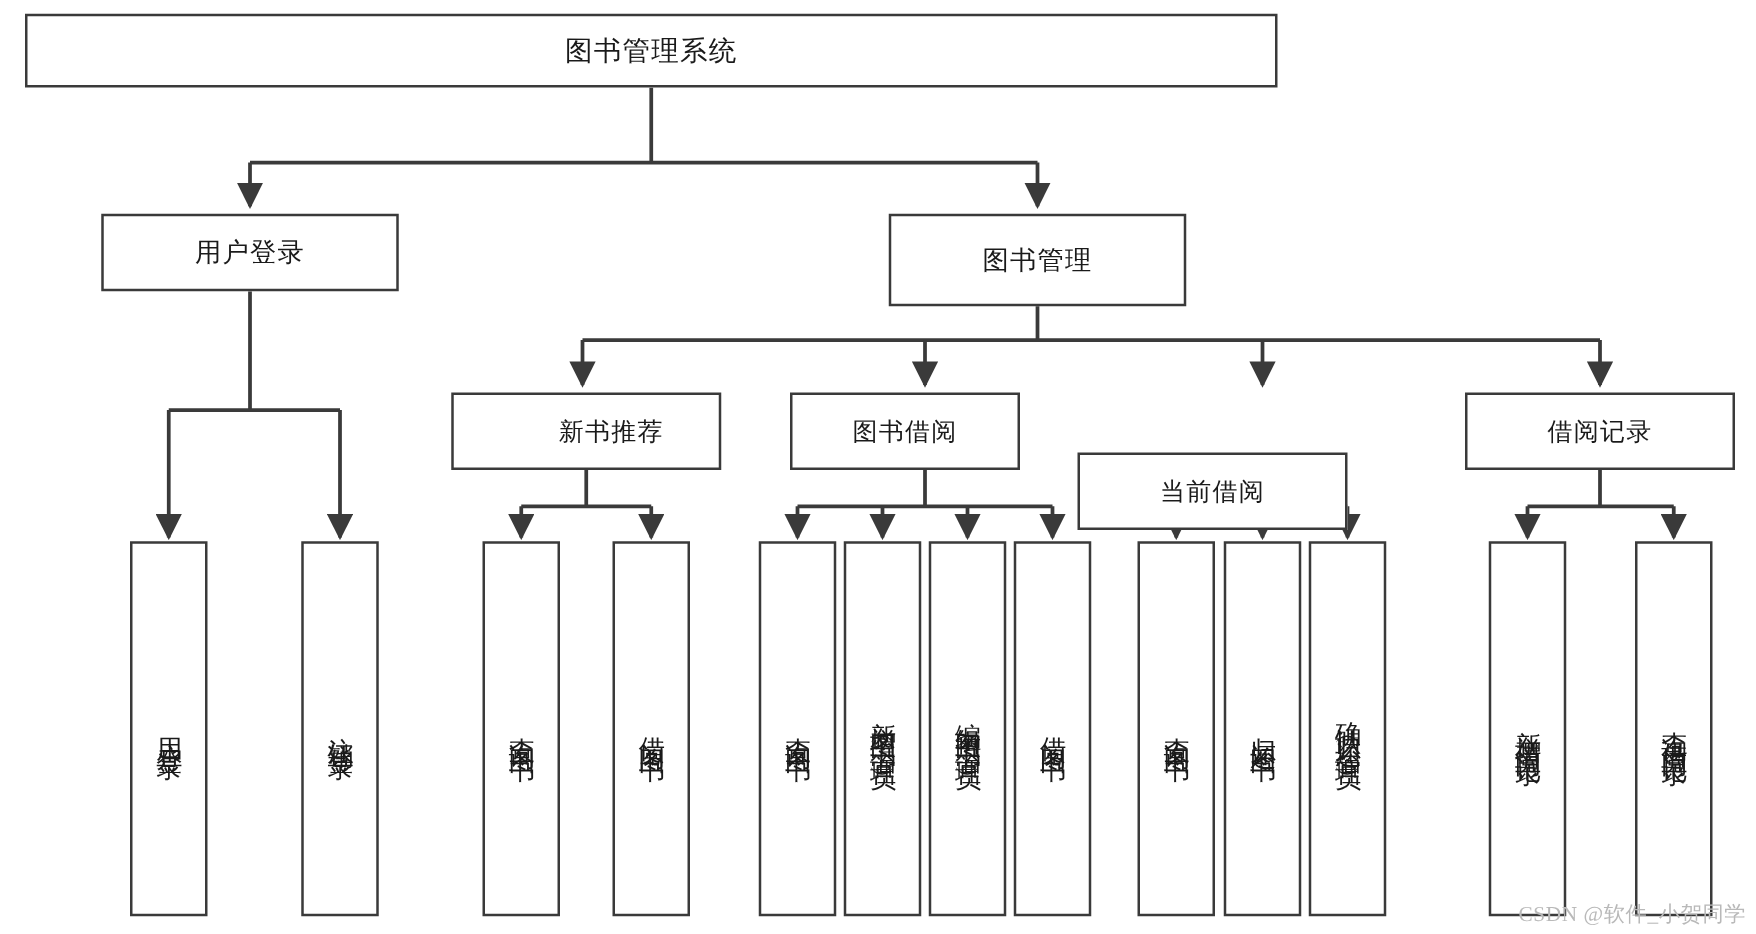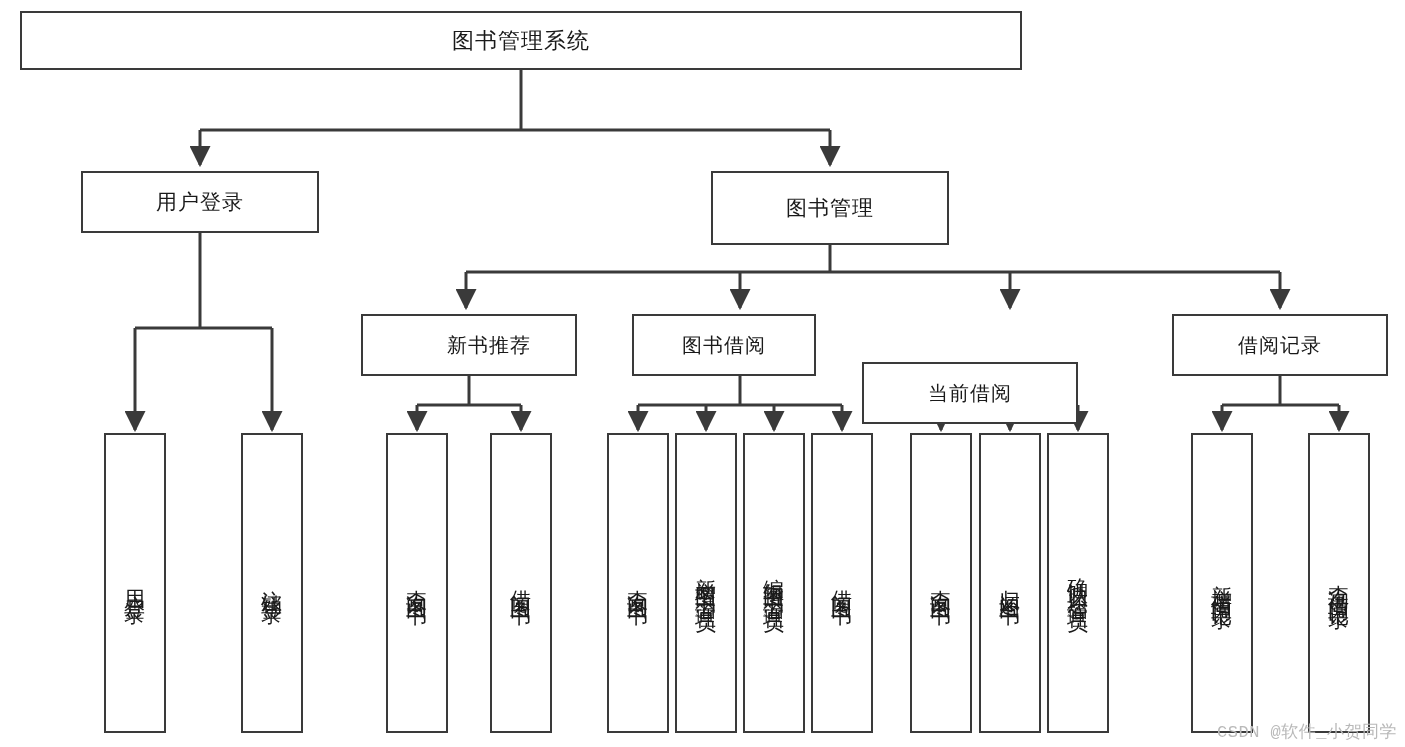--- a/index.html
+++ b/index.html
@@ -63,21 +63,21 @@
     letter-spacing: 1px;
   }
   .watermark {
     position: absolute;
     right: 8px;
     bottom: 4px;
     font-size: 17px;
     color: #b9b9b9;
     letter-spacing: 0.5px;
     white-space: nowrap;
-    font-family: Liberation Mono, monospace;
+    font-family: Liberation Serif, serif;
   }
 </style>
 </head>
 <body>
 
 <div id="canvas">
 
   <svg id="edges" viewBox="0 0 1405 747" xmlns="http://www.w3.org/2000/svg">
     <defs>
       <marker id="arrow" viewBox="0 0 10 10" refX="9" refY="5" markerWidth="7" markerHeight="7" orient="auto-start-reverse">

